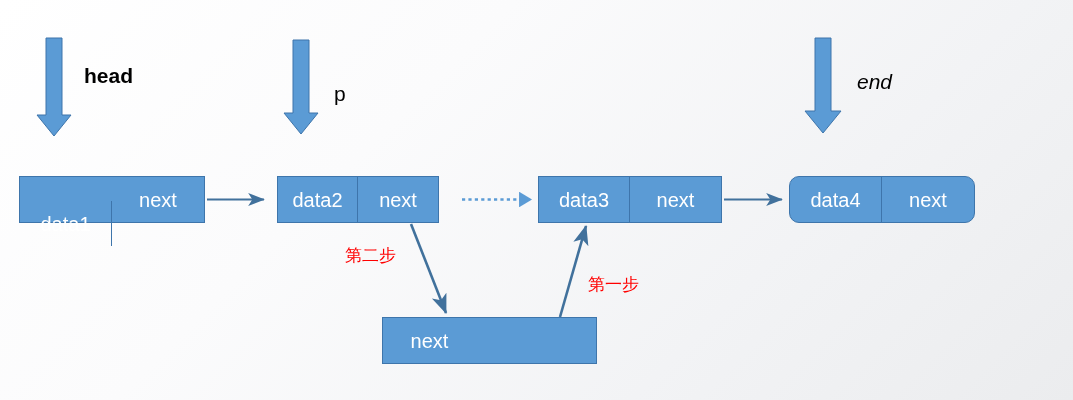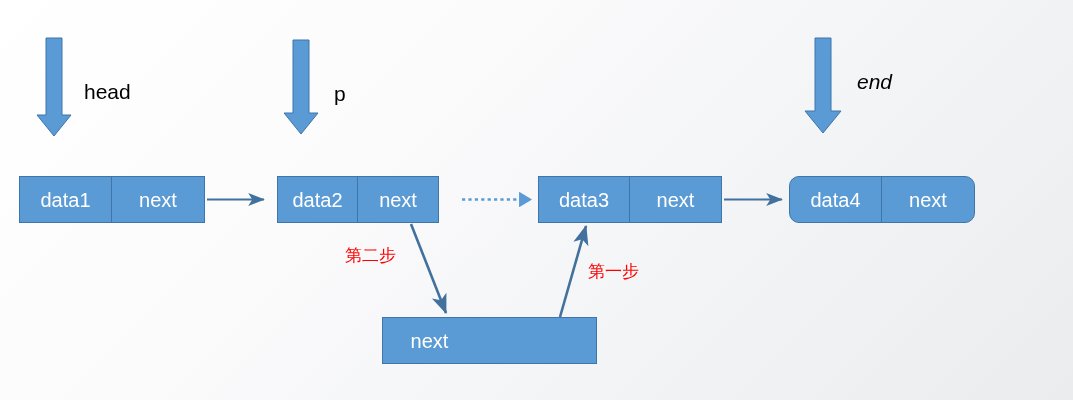--- a/index.html
+++ b/index.html
@@ -105,26 +105,26 @@
     
     <line x1="724" y1="199.5" x2="782" y2="199.5" stroke="#41719c" stroke-width="2.2" marker-end="url(#ah-solid)"></line>
 
     
     <line x1="560" y1="317" x2="586" y2="226" stroke="#41719c" stroke-width="2.6" marker-end="url(#ah-solid)"></line>
 
     
     <line x1="411" y1="224" x2="446" y2="313" stroke="#41719c" stroke-width="2.6" marker-end="url(#ah-solid)"></line>
   </svg>
 
-  <div class="ptr-label" style="left:84px; top:80px;">head</div>
+  <div class="ptr-label" style="left:84px; top:64px;font-weight:bold;">head</div>
   <div class="ptr-label" style="left:334px; top:82px;">p</div>
   <div class="ptr-label" style="left:857px; top:70px;font-style:italic;">end</div>
 
   <div class="node" style="left:19px; top:176px; width:186px;">
-    <div class="cell data-cell" style="width:93px;">data1</div>
+    <div class="cell data-cell" style="width:93px;margin-top:24px;">data1</div>
     <div class="cell" style="width:93px;">next</div>
   </div>
 
   <div class="node" style="left:277px; top:176px; width:162px;">
     <div class="cell data-cell" style="width:92px;">data2</div>
     <div class="cell" style="width:92px;">next</div>
   </div>
 
   <div class="node" style="left:538px; top:176px; width:184px;">
     <div class="cell data-cell" style="width:92px;">data3</div>
@@ -134,15 +134,15 @@
   <div class="node" style="left:789px; top:176px; width:186px;border-radius:10px;">
     <div class="cell data-cell" style="width:93px;">data4</div>
     <div class="cell" style="width:93px;">next</div>
   </div>
 
   <div class="node" style="left:382px; top:317px; width:215px;">
     <div class="cell" style="width:93px;">next</div>
   </div>
 
   <div class="step-label" style="left:345px; top:244px;">第二步</div>
-  <div class="step-label" style="left:588px; top:260px;font-family:Liberation Serif, serif;">第一步</div>
+  <div class="step-label" style="left:588px; top:273px;font-family:Liberation Serif, serif;">第一步</div>
 
 </div>
 
 </body></html>

